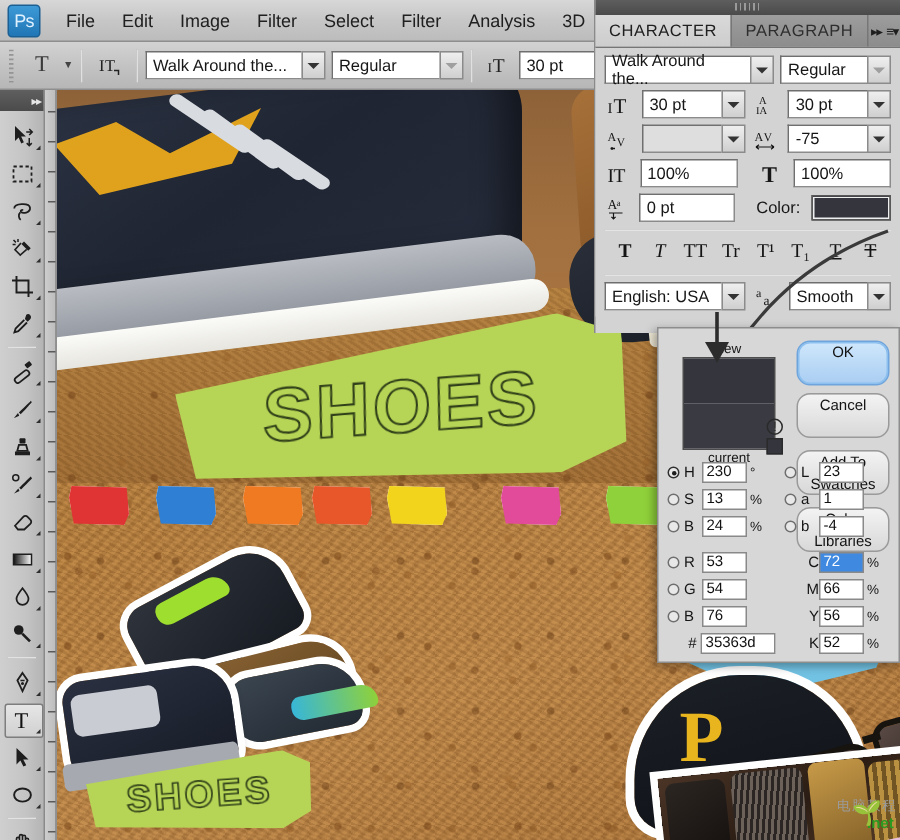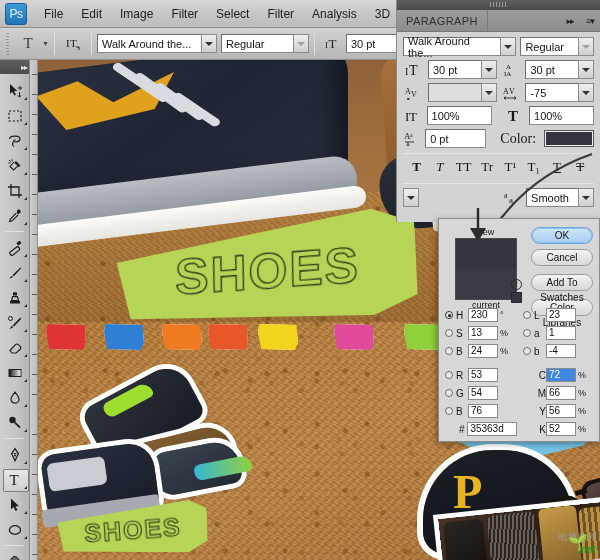--- a/index.html
+++ b/index.html
@@ -340,21 +340,21 @@
   .icon-cell {
     width:22px; height:19px; display:flex; align-items:center; justify-content:center;
     font-family:"Liberation Serif", serif; font-size:12px; color:#161616;
   }
   .panel-divider { height:1px; background:#a9a9a9; border-bottom:1px solid #e4e4e4; margin:5px 0 4px; }
   .style-row { display:flex; align-items:center; justify-content:space-around; padding:1px 2px 3px; }
   .style-btn {
     font-family:"Liberation Serif", serif; font-size:13px; color:#141414;
     padding:0 1px; min-width:17px; text-align:center;
   }
-  .color-label { font-size:14px; margin-left:10px; margin-right:4px; color:#161616;font-family:Liberation Serif, serif; }
+  .color-label { font-size:11px; margin-left:10px; margin-right:4px; color:#161616; }
   .color-swatch {
     width:60px; height:17px; border:1px solid #585858;
     box-shadow:inset 0 0 0 1px #efefef;
   }
 
   
   .picker {
     position:absolute; left:438px; top:218px; width:162px; height:224px;
     background:#d7d7d7; border:1px solid #8d8d8d;
     box-shadow:-2px 2px 6px rgba(0,0,0,.35);
@@ -370,21 +370,21 @@
   .pk-warn .circ {
     width:11px; height:11px; border:1.3px solid #2a2a2a; border-radius:50%;
     position:relative;
   }
   .pk-warn .circ::after {
     content:"!"; position:absolute; left:3.4px; top:-1.5px; font-size:9px; color:#2a2a2a;
   }
   .pk-warn .sq { width:11px; height:11px; margin-top:2px; border:1px solid #2a2a2a; }
   .pk-right { position:absolute; left:92px; top:8px; width:62px; }
   .btn {
-    display:block; width:100%; height:17px; margin-bottom:5px;
+    display:block; width:100%; height:30px; margin-bottom:5px;
     background:linear-gradient(180deg,#f3f3f3,#d8d8d8);
     border:1px solid #9a9a9a; border-radius:9px;
     font-size:10px; color:#121212; text-align:center; line-height:15px;
   }
   .btn.primary {
     background:linear-gradient(180deg,#cfe7fb,#a9cdf2);
     border-color:#6fa5dc; box-shadow:0 0 0 1px #8cc0ef inset;
   }
   .pk-fields {
     position:absolute; left:6px; top:88px; width:150px;
@@ -795,20 +795,21 @@
     <span class="wm-leaf">🌱</span>
     <span class="wm-side">
       <span class="wm-cn">电脑教程</span>
       <span class="wm-net">.net</span>
     </span>
   </div>
 
   <div class="panel">
     <div class="panel-dockbar"></div>
     <div class="tabs">
+      <div class="tab active">CHARACTER</div>
       <div class="tab idle">PARAGRAPH</div>
       <div class="tabs-spacer"></div>
       <div class="tab-btn">▸▸</div>
       <div class="tab-btn">≡▾</div>
     </div>
 
     <div class="panel-body">
       <div class="row">
         <div class="combo" style="width:114px">
           <div class="field" style="flex:1">Walk Around the...</div>
@@ -919,20 +920,21 @@
         <span class="style-btn">T¹</span>
         <span class="style-btn">T₁</span>
         <span class="style-btn" style="text-decoration:underline">T</span>
         <span class="style-btn" style="text-decoration:line-through">T</span>
       </div>
 
       <div class="panel-divider"></div>
 
       <div class="row" style="margin-bottom:0">
         <div class="combo" style="width:100px">
+          <div class="field" style="flex:1">English: USA</div>
           <div class="arrowbtn">
               <i class="caret"></i>
             </div>
         </div>
         <span class="icon-cell">
           <svg width="16" height="16" viewBox="0 0 16 16">
               <text x="0" y="8" font-family="Liberation Serif, serif" font-size="8" fill="#161616">a</text>
               <text x="5" y="13" font-family="Liberation Serif, serif" font-size="9" fill="#161616">a</text>
             </svg>
         </span>

